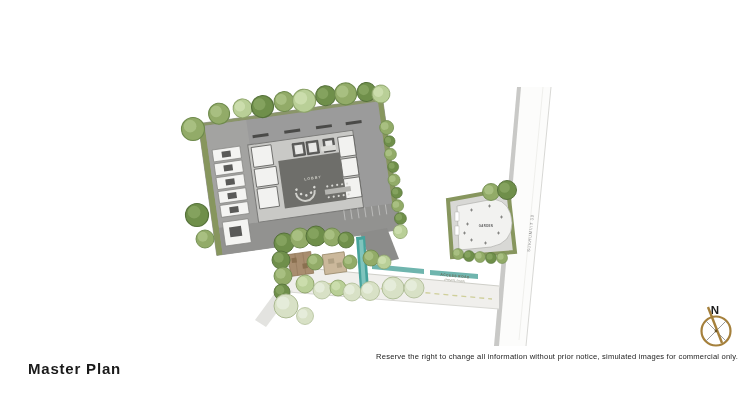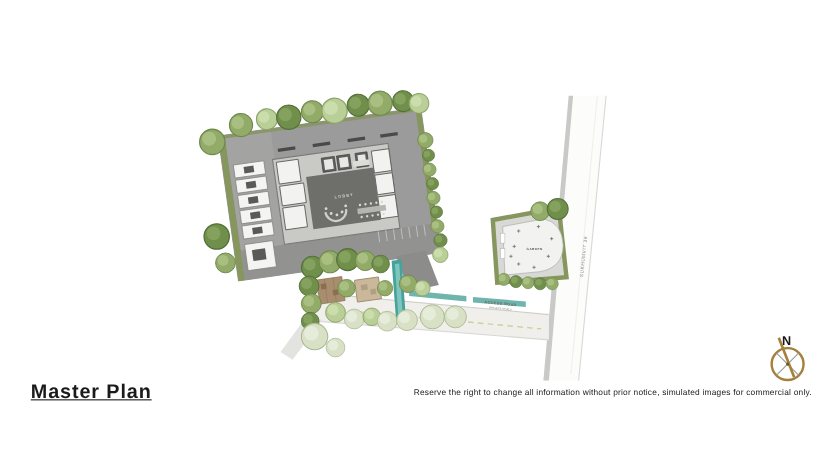--- a/index.html
+++ b/index.html
@@ -4,22 +4,22 @@
 <style>
   html,body{margin:0;padding:0;}
   body{
     width:745px;height:415px;position:relative;overflow:hidden;
     background:#ffffff;
     font-family:"Liberation Sans", sans-serif;
   }
   .stage{position:absolute;inset:0;}
   svg{position:absolute;left:0;top:0;}
   .page-title{
-    position:absolute;left:28px;top:346px;
-    font-size:18px;font-weight:600;letter-spacing:.8px;color:#1a1a1a;text-decoration:underline;
+    position:absolute;left:28px;top:360px;
+    font-size:15px;font-weight:600;letter-spacing:.8px;color:#1a1a1a;
   }
   .disclaimer{
     position:absolute;right:7px;top:352px;
     font-size:7.6px;font-weight:400;letter-spacing:.2px;color:#222;
     white-space:nowrap;
   }
 </style>
 </head>
 <body>
 

